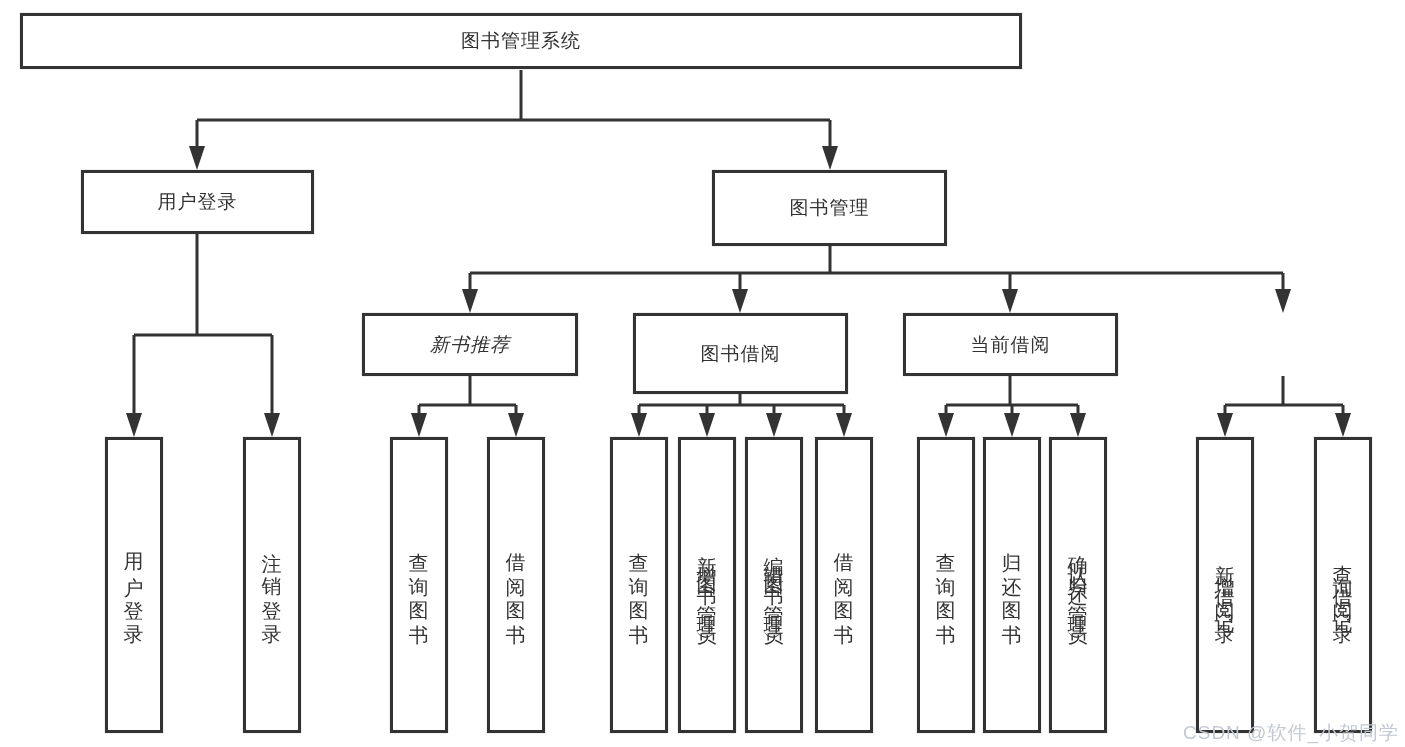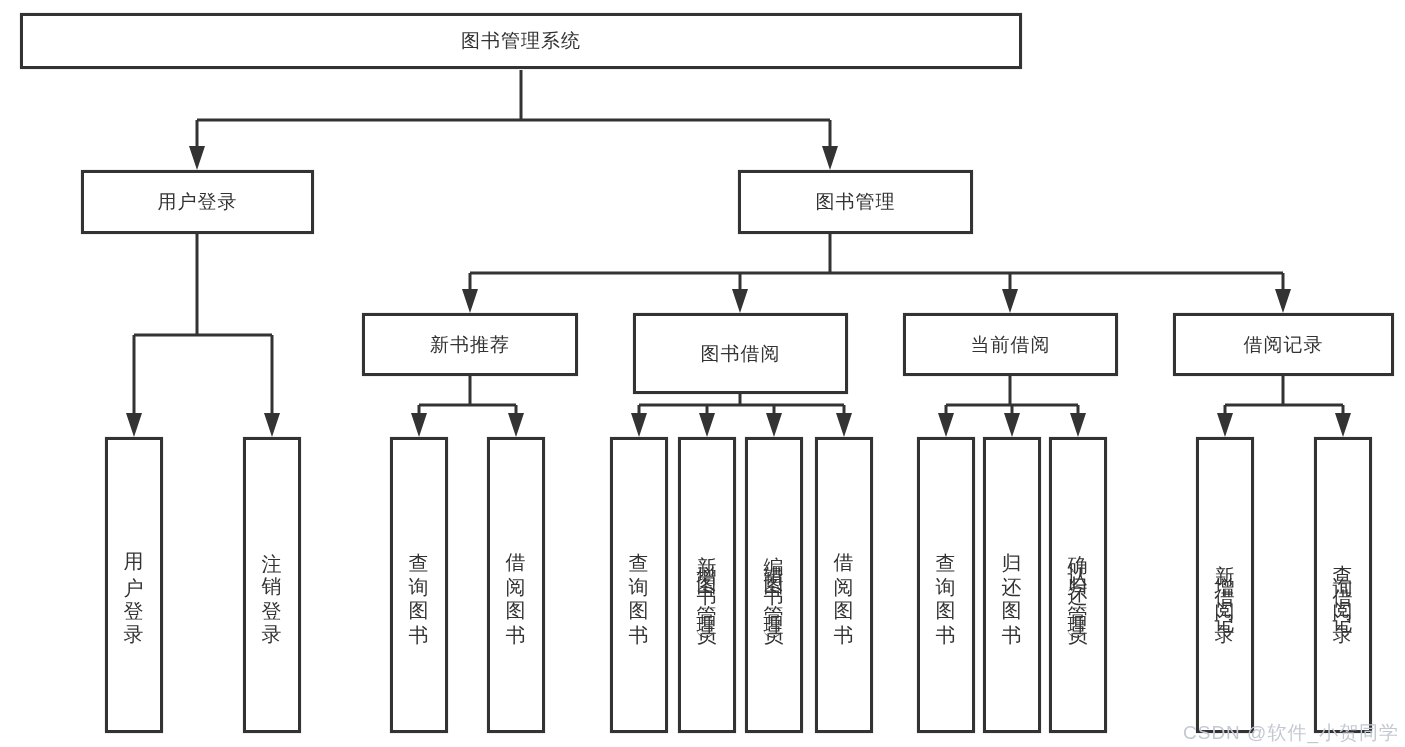--- a/index.html
+++ b/index.html
@@ -19,22 +19,22 @@
   .v .label{
     writing-mode:vertical-rl;text-orientation:mixed;
     font-size:20px;line-height:1;
   }
   .ls4 .label{letter-spacing:24px;}
   .ls6 .label{letter-spacing:12px;}
   .ls9 .label{letter-spacing:10px;}
   
   .n-root{left:20px;top:13px;width:1002px;height:56px;}
   .n-user{left:81px;top:170px;width:233px;height:64px;}
-  .n-mgmt{left:738px;top:170px;width:235px;height:64px;}
-  .n-nb{left:362px;top:313px;width:216px;height:63px;}
+  .n-mgmt{left:712px;top:170px;width:235px;height:76px;}
+  .n-nb{left:362px;top:313px;width:216px;height:63px;font-style:italic;}
   .n-bb{left:633px;top:313px;width:215px;height:81px;}
   .n-cb{left:903px;top:313px;width:215px;height:63px;text-align:center;}
   .n-br{left:1173px;top:313px;width:221px;height:63px;}
   .leaf{top:437px;width:58px;height:296px;}
   .x105{left:105px;} .x243{left:243px;} .x390{left:390px;} .x487{left:487px;}
   .x610{left:610px;} .x678{left:678px;} .x745{left:745px;} .x815{left:815px;}
   .x917{left:917px;} .x983{left:983px;} .x1049{left:1049px;}
   .x1196{left:1196px;} .x1314{left:1314px;}
   .watermark{
     position:absolute;left:1183px;top:720px;font-size:19px;color:#c3c8d2;
@@ -118,23 +118,20 @@
 
   <div class="node h n-nb">
     <span class="label">新书推荐</span>
   </div>
   <div class="node h n-bb">
     <span class="label">图书借阅</span>
   </div>
   <div class="node h n-cb">
     <span class="label">当前借阅</span>
   </div>
-  <div class="node h n-br">
-    <span class="label">借阅记录</span>
-  </div>
 
   <div class="node v leaf ls4 x105">
     <span class="label">用户登录</span>
   </div>
   <div class="node v leaf ls4 x243">
     <span class="label">注销登录</span>
   </div>
 
   <div class="node v leaf ls4 x390">
     <span class="label">查询图书</span>

